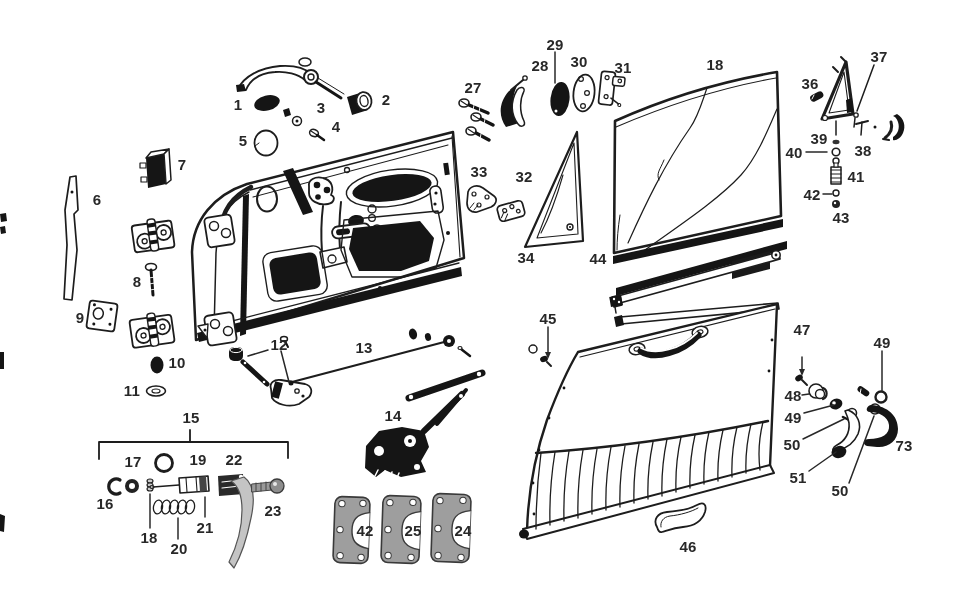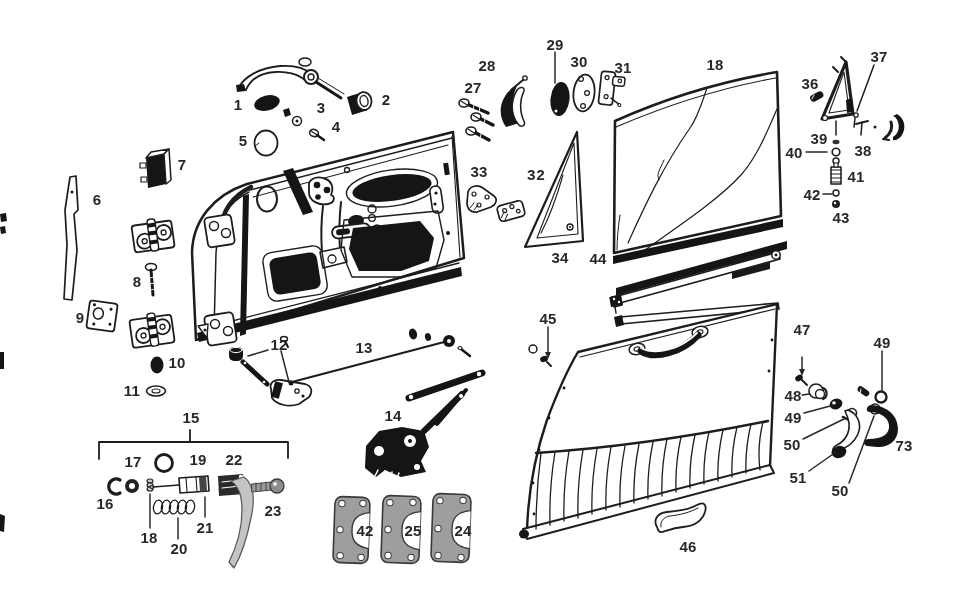--- a/index.html
+++ b/index.html
@@ -488,27 +488,27 @@
       <span class="part-label" style="left: 149px; top: 537px;">18</span>
       <span class="part-label" style="left: 198px; top: 459px;">19</span>
       <span class="part-label" style="left: 179px; top: 548px;">20</span>
       <span class="part-label" style="left: 205px; top: 527px;">21</span>
       <span class="part-label" style="left: 234px; top: 459px;">22</span>
       <span class="part-label" style="left: 273px; top: 510px;">23</span>
       <span class="part-label" style="left: 463px; top: 530px;">24</span>
       <span class="part-label" style="left: 413px; top: 530px;">25</span>
       <span class="part-label" style="left: 365px; top: 530px;">42</span>
       <span class="part-label" style="left: 473px; top: 87px;">27</span>
-      <span class="part-label" style="left: 487px; top: 65px;">28</span>
+      <span class="part-label" style="left: 540px; top: 65px;">28</span>
       <span class="part-label" style="left: 555px; top: 44px;">29</span>
       <span class="part-label" style="left: 579px; top: 61px;">30</span>
       <span class="part-label" style="left: 623px; top: 67px;">31</span>
-      <span class="part-label" style="left: 536px; top: 176px; font-family: Liberation Mono, monospace;">32</span>
+      <span class="part-label" style="left: 524px; top: 176px;">32</span>
       <span class="part-label" style="left: 479px; top: 171px;">33</span>
-      <span class="part-label" style="left: 560px; top: 257px; text-align: center;">34</span>
+      <span class="part-label" style="left: 526px; top: 257px; text-align: center;">34</span>
       <span class="part-label" style="left: 715px; top: 64px;">18</span>
       <span class="part-label" style="left: 810px; top: 83px;">36</span>
       <span class="part-label" style="left: 879px; top: 56px;">37</span>
       <span class="part-label" style="left: 863px; top: 150px;">38</span>
       <span class="part-label" style="left: 819px; top: 138px;">39</span>
       <span class="part-label" style="left: 794px; top: 152px;">40</span>
       <span class="part-label" style="left: 856px; top: 176px;">41</span>
       <span class="part-label" style="left: 812px; top: 194px;">42</span>
       <span class="part-label" style="left: 841px; top: 217px;">43</span>
       <span class="part-label" style="left: 598px; top: 258px;">44</span>

